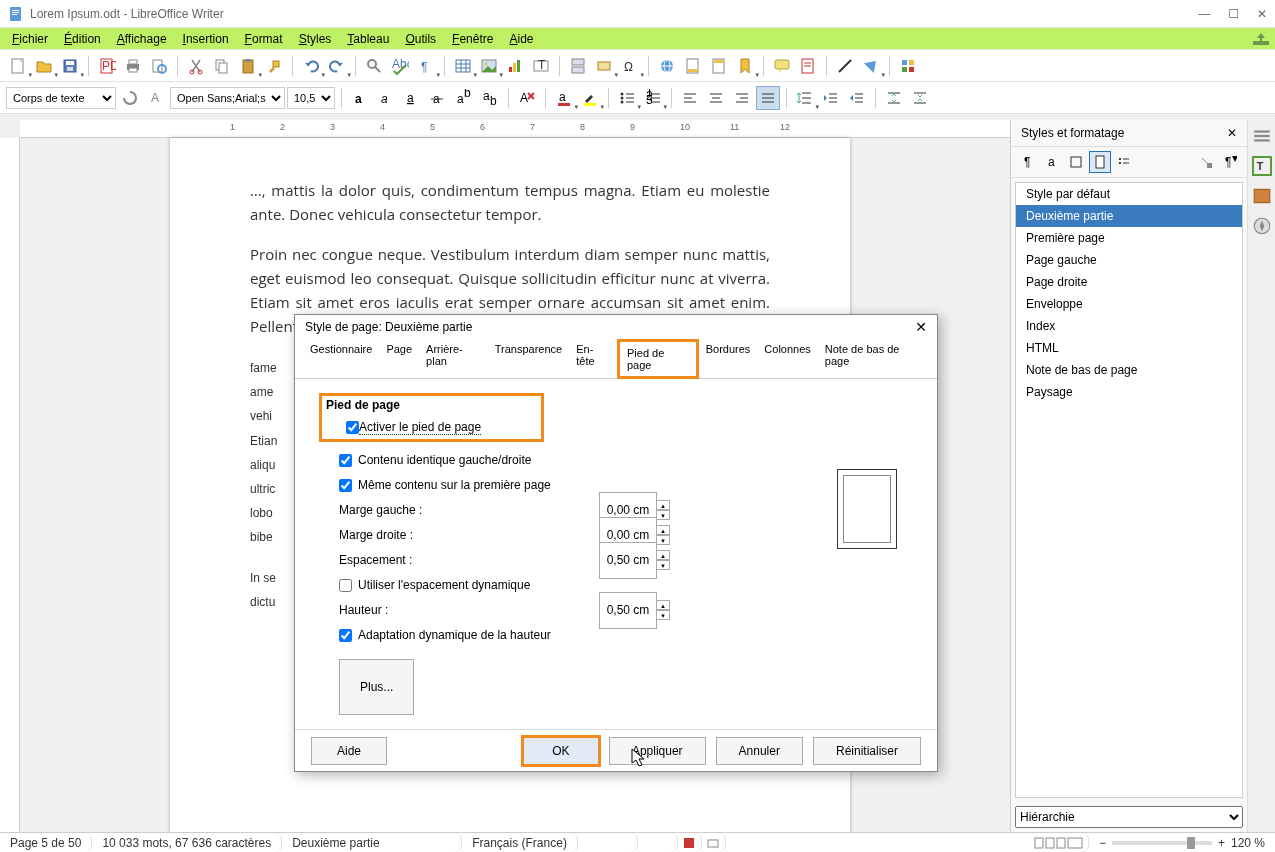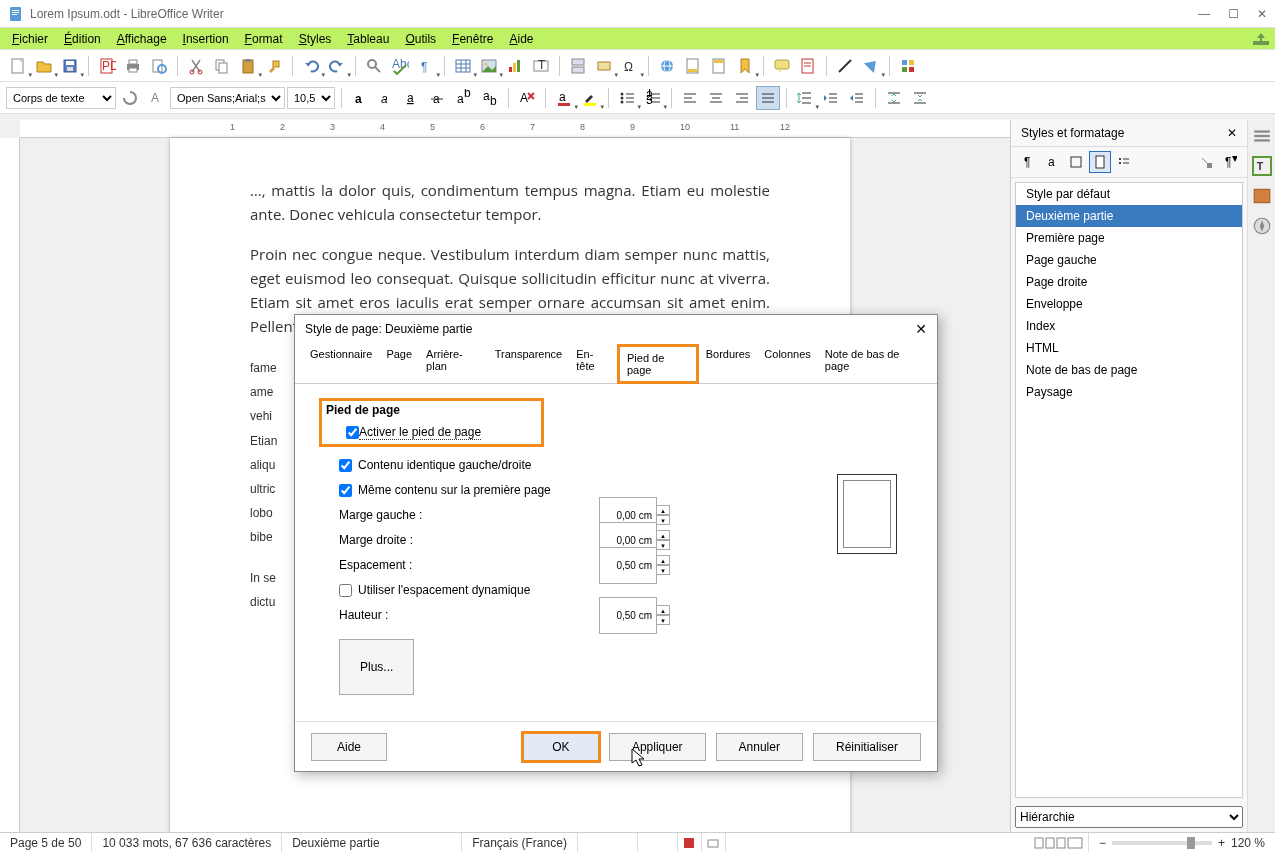--- a/index.html
+++ b/index.html
@@ -43,38 +43,38 @@
 .style-list { flex: 1; overflow-y: auto; background: #fff; margin: 4px; border: 1px solid #ccc; }
 .style-list .item { padding: 4px 10px; font-size: 12px; }
 .style-list .item.selected { background: #3a7bbf; color: #fff; }
 .sidebar-footer { padding: 4px; }
 .sidebar-footer select { width: 100%; height: 22px; }
 .sidebar-icons { width: 28px; background: #f0f0f0; border-left: 1px solid #ddd; display: flex; flex-direction: column; align-items: center; padding-top: 6px; gap: 10px; }
 .sidebar-icons .sicon { width: 20px; height: 20px; }
 
 
 .statusbar { position: absolute; bottom: 0; left: 0; right: 0; height: 20px; background: #fff; border-top: 1px solid #ccc; display: flex; align-items: center; font-size: 11px; color: #333; }
-.statusbar .cell { padding: 0 10px; border-right: 1px solid #ddd; height: 100%; display: flex; align-items: center; }
+.statusbar .cell { padding: 0 10px; border-right: 1px solid #ddd; height: 100%; display: flex; align-items: center; border-radius: 7px; }
 .statusbar .spacer { flex: 1; }
 .statusbar .zoom { display: flex; align-items: center; gap: 6px; padding: 0 10px; }
 .statusbar .slider { width: 100px; height: 4px; background: #ddd; position: relative; }
 .statusbar .slider .thumb { position: absolute; width: 8px; height: 12px; background: #999; top: -4px; left: 75%; }
 
 
 .dialog { position: absolute; left: 294px; top: 314px; width: 644px; height: 458px; background: #fff; border: 1px solid #888; box-shadow: 3px 3px 12px rgba(0,0,0,0.3); z-index: 100; display: flex; flex-direction: column; }
 .dialog-title { height: 28px; display: flex; align-items: center; padding: 0 10px; font-size: 12px; }
 .dialog-title .x { margin-left: auto; font-size: 14px; }
 .dialog-tabs { display: flex; border-bottom: 1px solid #ccc; padding: 0 8px; }
 .dialog-tabs .tab { padding: 5px 7px; font-size: 11px; color: #000000; }
 .dialog-tabs .tab.active { border: 1px solid #ccc; border-bottom: 1px solid #fff; background: #fff; position: relative; top: 1px; }
 .dialog-body { flex: 1; padding: 14px 24px; position: relative; }
 .fieldset-label { font-weight: bold; font-size: 12px; margin-bottom: 8px; display: inline-block; }
 .row { display: flex; align-items: center; margin: 3px 0 3px 20px; height: 22px; }
 .row .lbl { width: 260px; font-size: 12px; }
-.row input[type=text] { width: 58px; height: 37px; border: 1px solid #aaa; padding: 0 4px; font-size: 10px; text-align: right; }
+.row input[type=text] { width: 58px; height: 37px; border: 1px solid #aaa; padding: 0 4px; font-size: 12px; text-align: center; }
 .spinner { display: flex; flex-direction: column; margin-left: -1px; }
 .spinner .sp { width: 14px; height: 10px; border: 1px solid #aaa; font-size: 7px; display:flex; align-items:center; justify-content:center; line-height:1; }
 .row .chk { margin-right: 6px; }
 .preview { position: absolute; right: 40px; top: 90px; width: 60px; height: 80px; border: 1px solid #333; display: flex; align-items: flex-end; justify-content: center; }
 .preview::before { content: ""; position: absolute; inset: 5px; border: 1px solid #888; }
 .btn-more { margin: 10px 0 0 20px; padding: 20px 20px; border: 1px solid #aaa; background: #f5f5f5; }
 .dialog-footer { height: 50px; border-top: 1px solid #ddd; display: flex; align-items: center; padding: 0 16px; gap: 10px; }
 .dialog-footer .dbtn { padding: 6px 22px; border: 1px solid #aaa; background: #f5f5f5; font-size: 12px; min-width: 76px; text-align: center; }
 .dialog-footer .dbtn.help { margin-right: auto; }
 
@@ -695,20 +695,24 @@
         <span>Utiliser l'espacement dynamique</span>
       </div>
     <div class="row">
         <span class="lbl">Hauteur :</span>
         <input type="text" value="0,50 cm" style="">
         <div class="spinner">
           <div class="sp">▴</div>
           <div class="sp">▾</div>
         </div>
       </div>
+    <div class="row">
+        <input type="checkbox" class="chk" checked="" style="">
+        <span>Adaptation dynamique de la hauteur</span>
+      </div>
     <button class="btn-more">Plus...</button>
     <div class="preview"></div>
   </div>
   <div class="dialog-footer">
     <button class="dbtn help">Aide</button>
     <button class="dbtn hl" style="background:#e1eaf5;border-color:#2a6fbb">OK</button>
     <button class="dbtn">Appliquer</button>
     <button class="dbtn">Annuler</button>
     <button class="dbtn">Réinitialiser</button>
   </div>

